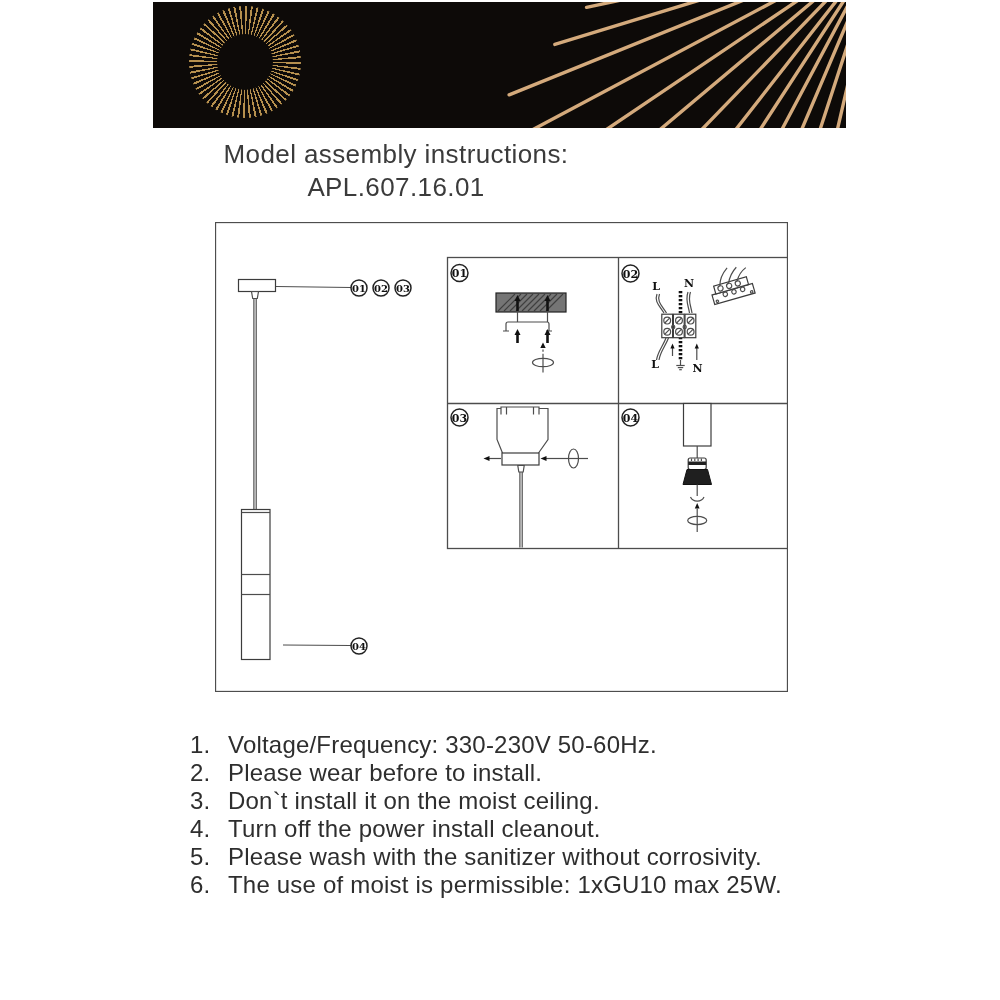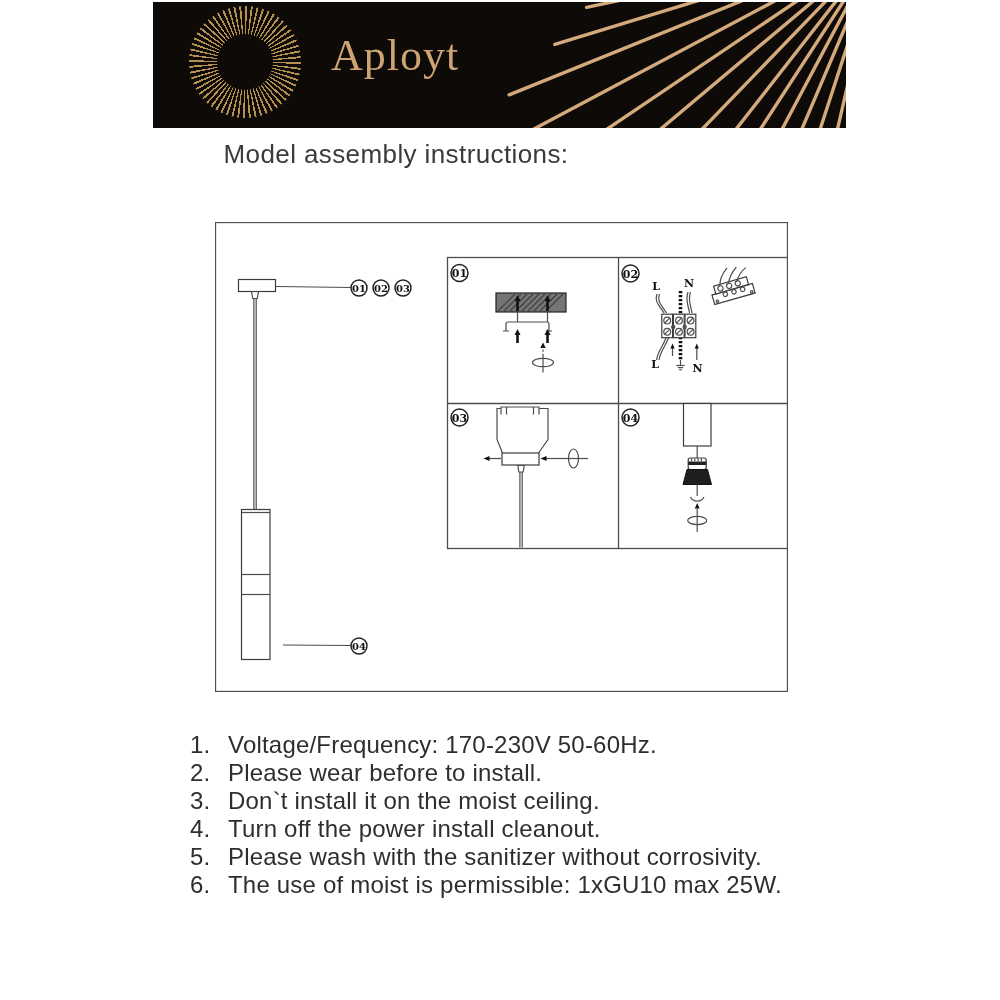--- a/index.html
+++ b/index.html
@@ -62,25 +62,25 @@
         <line x1="0" y1="22" x2="0" y2="430" transform="rotate(38)"></line>
         <line x1="0" y1="22" x2="0" y2="430" transform="rotate(44)"></line>
         <line x1="0" y1="22" x2="0" y2="430" transform="rotate(50)"></line>
         <line x1="0" y1="22" x2="0" y2="425" transform="rotate(56)"></line>
         <line x1="0" y1="22" x2="0" y2="410" transform="rotate(62)"></line>
         <line x1="0" y1="22" x2="0" y2="400" transform="rotate(68)"></line>
         <line x1="0" y1="22" x2="0" y2="340" transform="rotate(73)"></line>
         <line x1="0" y1="22" x2="0" y2="300" transform="rotate(78)"></line>
       </g>
     </svg>
-    <div class="wordmark">Aployt</div>
   </div>
 
   <div class="headline">
     <div class="l1">Model assembly instructions:</div>
+    <div class="l2">APL.607.16.01</div>
   </div>
 
   <svg class="diagram" width="573" height="470" viewBox="215 222 573 470">
 
     <rect class="box" x="215.5" y="222.5" width="572" height="469"></rect>
 
     <g>
       <rect class="wht" x="238.5" y="279.5" width="37" height="12"></rect>
       <path class="ln" d="M251.5,291.5 h7 l-1.2,7 h-4.6 Z"></path>
       <line class="ln" x1="253.9" y1="298.5" x2="253.9" y2="509" stroke-width="0.9"></line>
@@ -245,21 +245,21 @@
       <path class="ln" d="M690.5,497 C693,502.5 701.5,502.5 704,497" stroke-width="1.1"></path>
       <polygon class="arrowfill" points="694.8,508.5 699.6,508.5 697.2,503"></polygon>
       <line class="ln" x1="697.2" y1="508.5" x2="697.2" y2="532" stroke-width="1"></line>
       <ellipse class="ln" cx="697.2" cy="520.5" rx="9.5" ry="4.1"></ellipse>
     </g>
   </svg>
 
   <div class="notes">
     <div class="note-row">
       <span class="note-num">1.</span>
-      <span class="note-text">Voltage/Frequency: 170-230V 50-60Hz.</span>
+      <span class="note-text">Voltage/Frequency: 330-230V 50-60Hz.</span>
     </div>
     <div class="note-row">
       <span class="note-num">2.</span>
       <span class="note-text">Please wear before to install.</span>
     </div>
     <div class="note-row">
       <span class="note-num">3.</span>
       <span class="note-text">Don`t install it on the moist ceiling.</span>
     </div>
     <div class="note-row">

